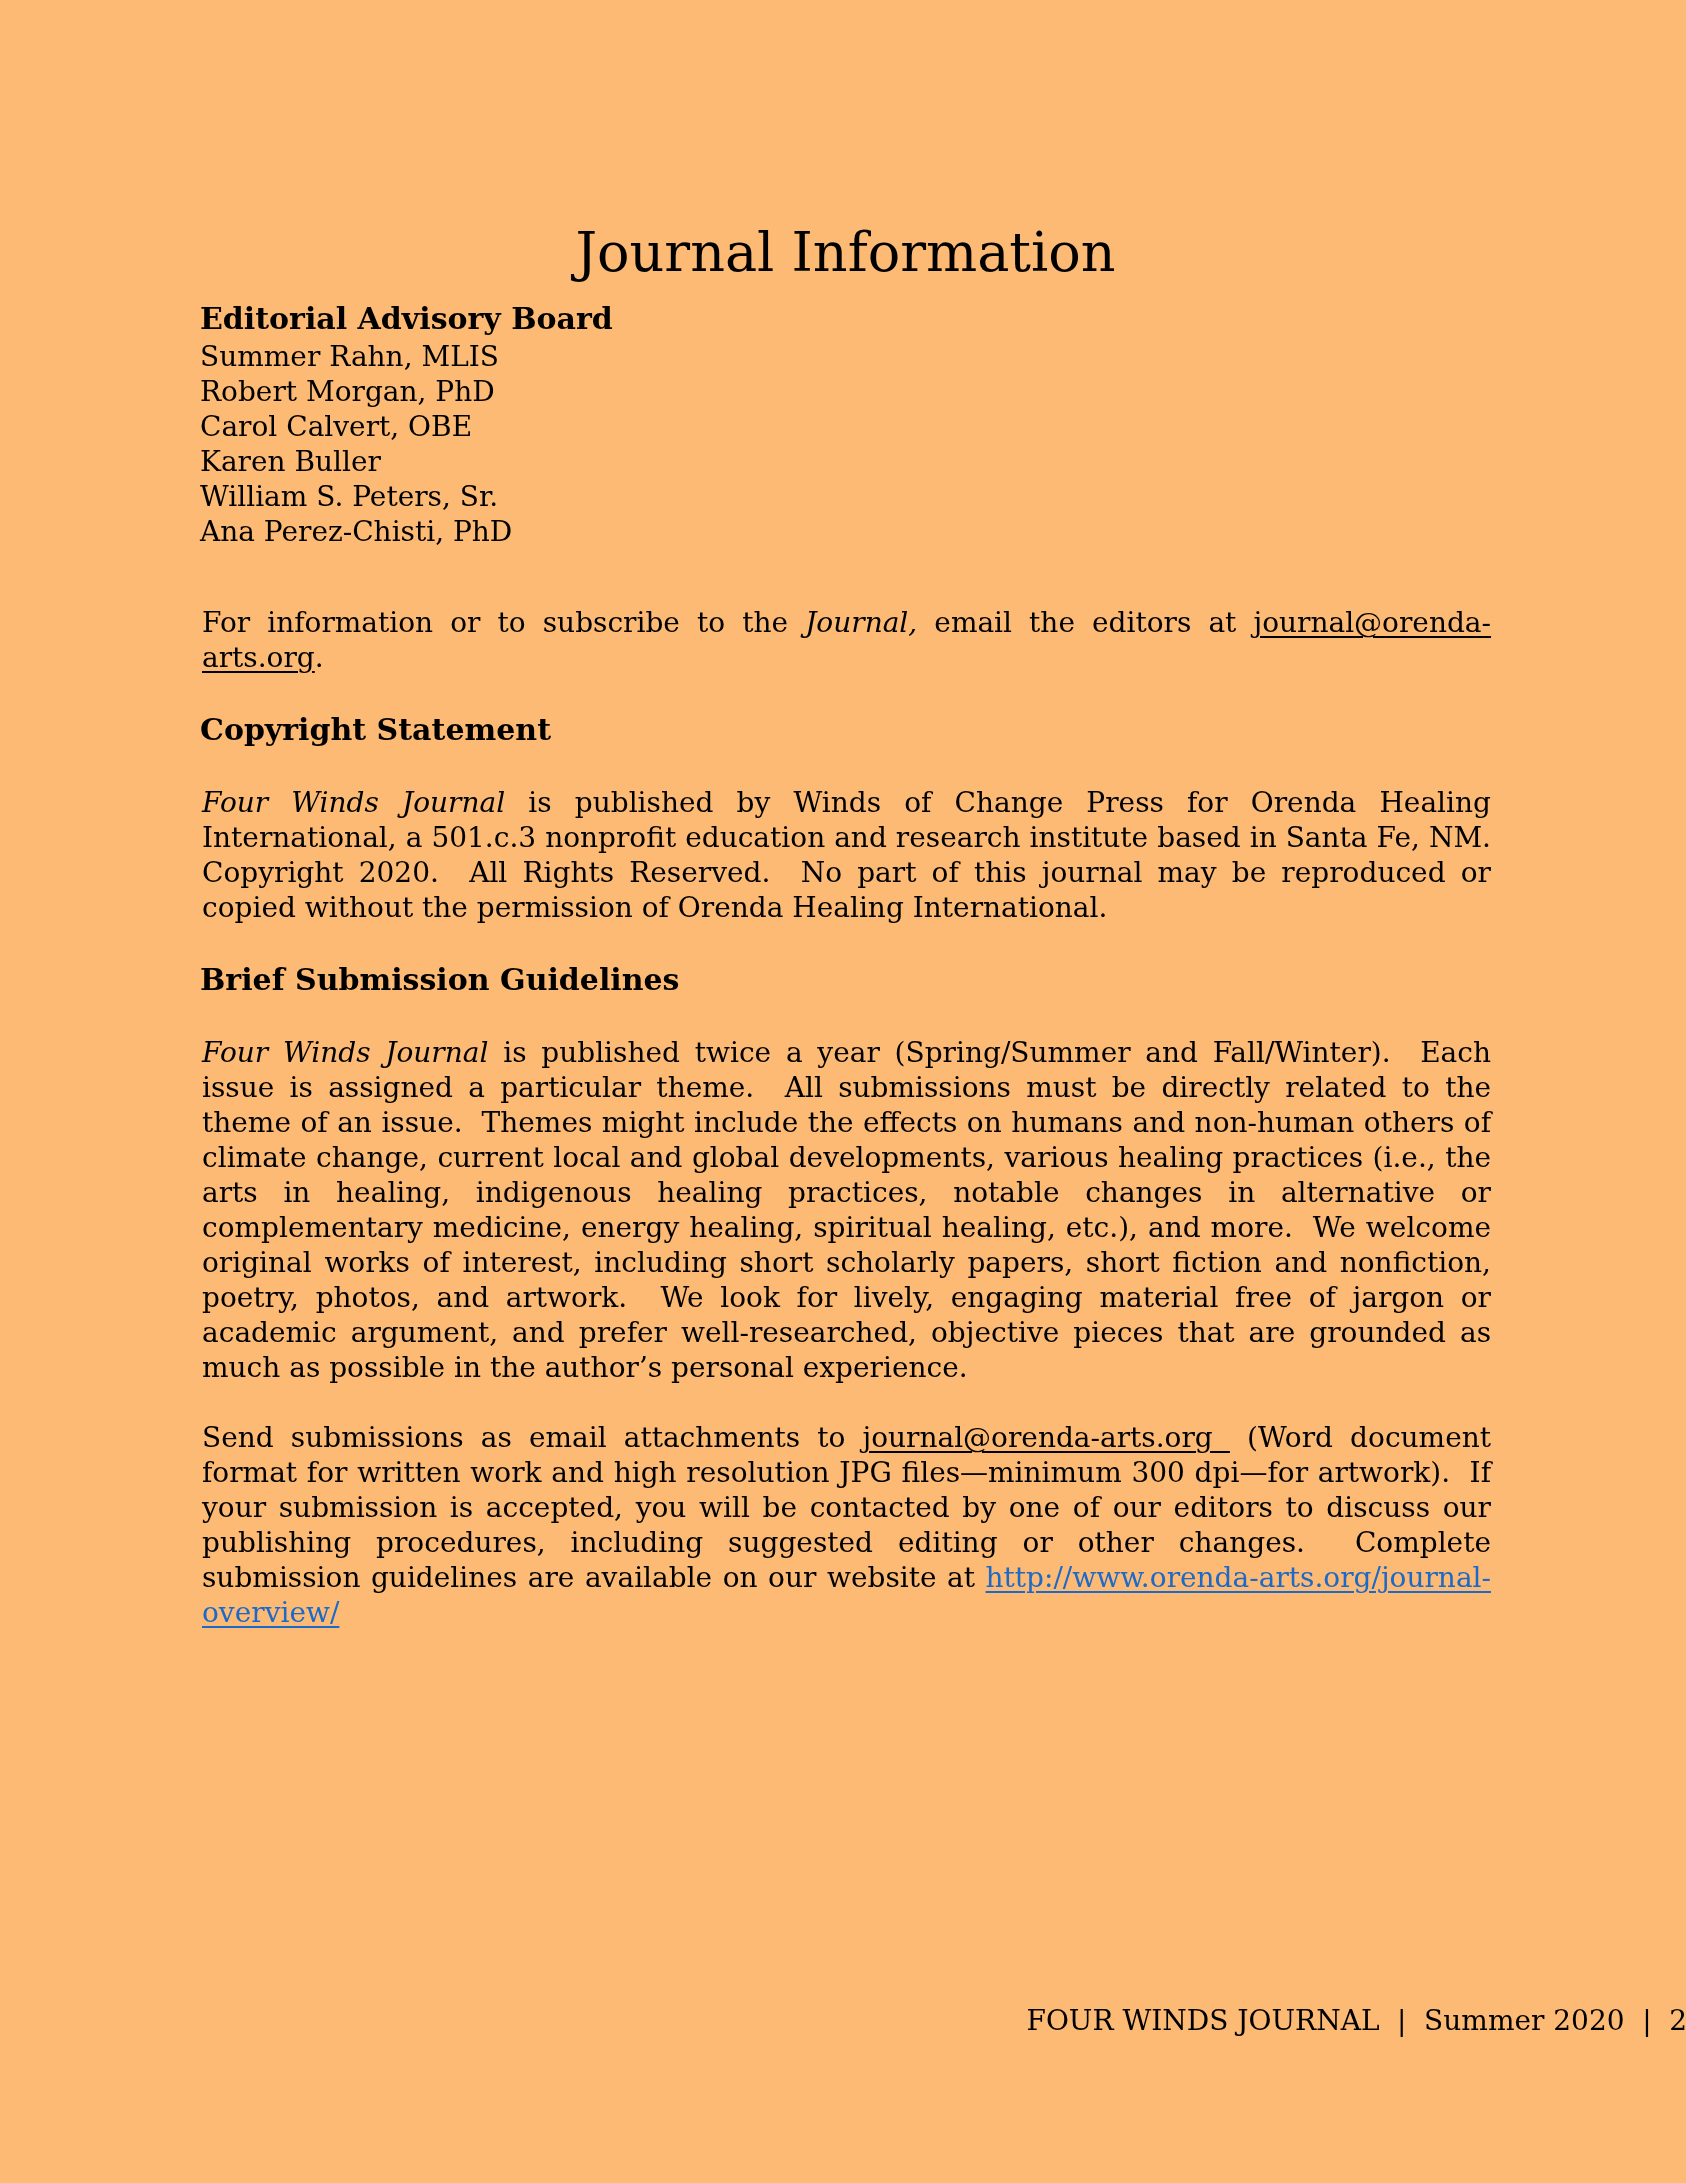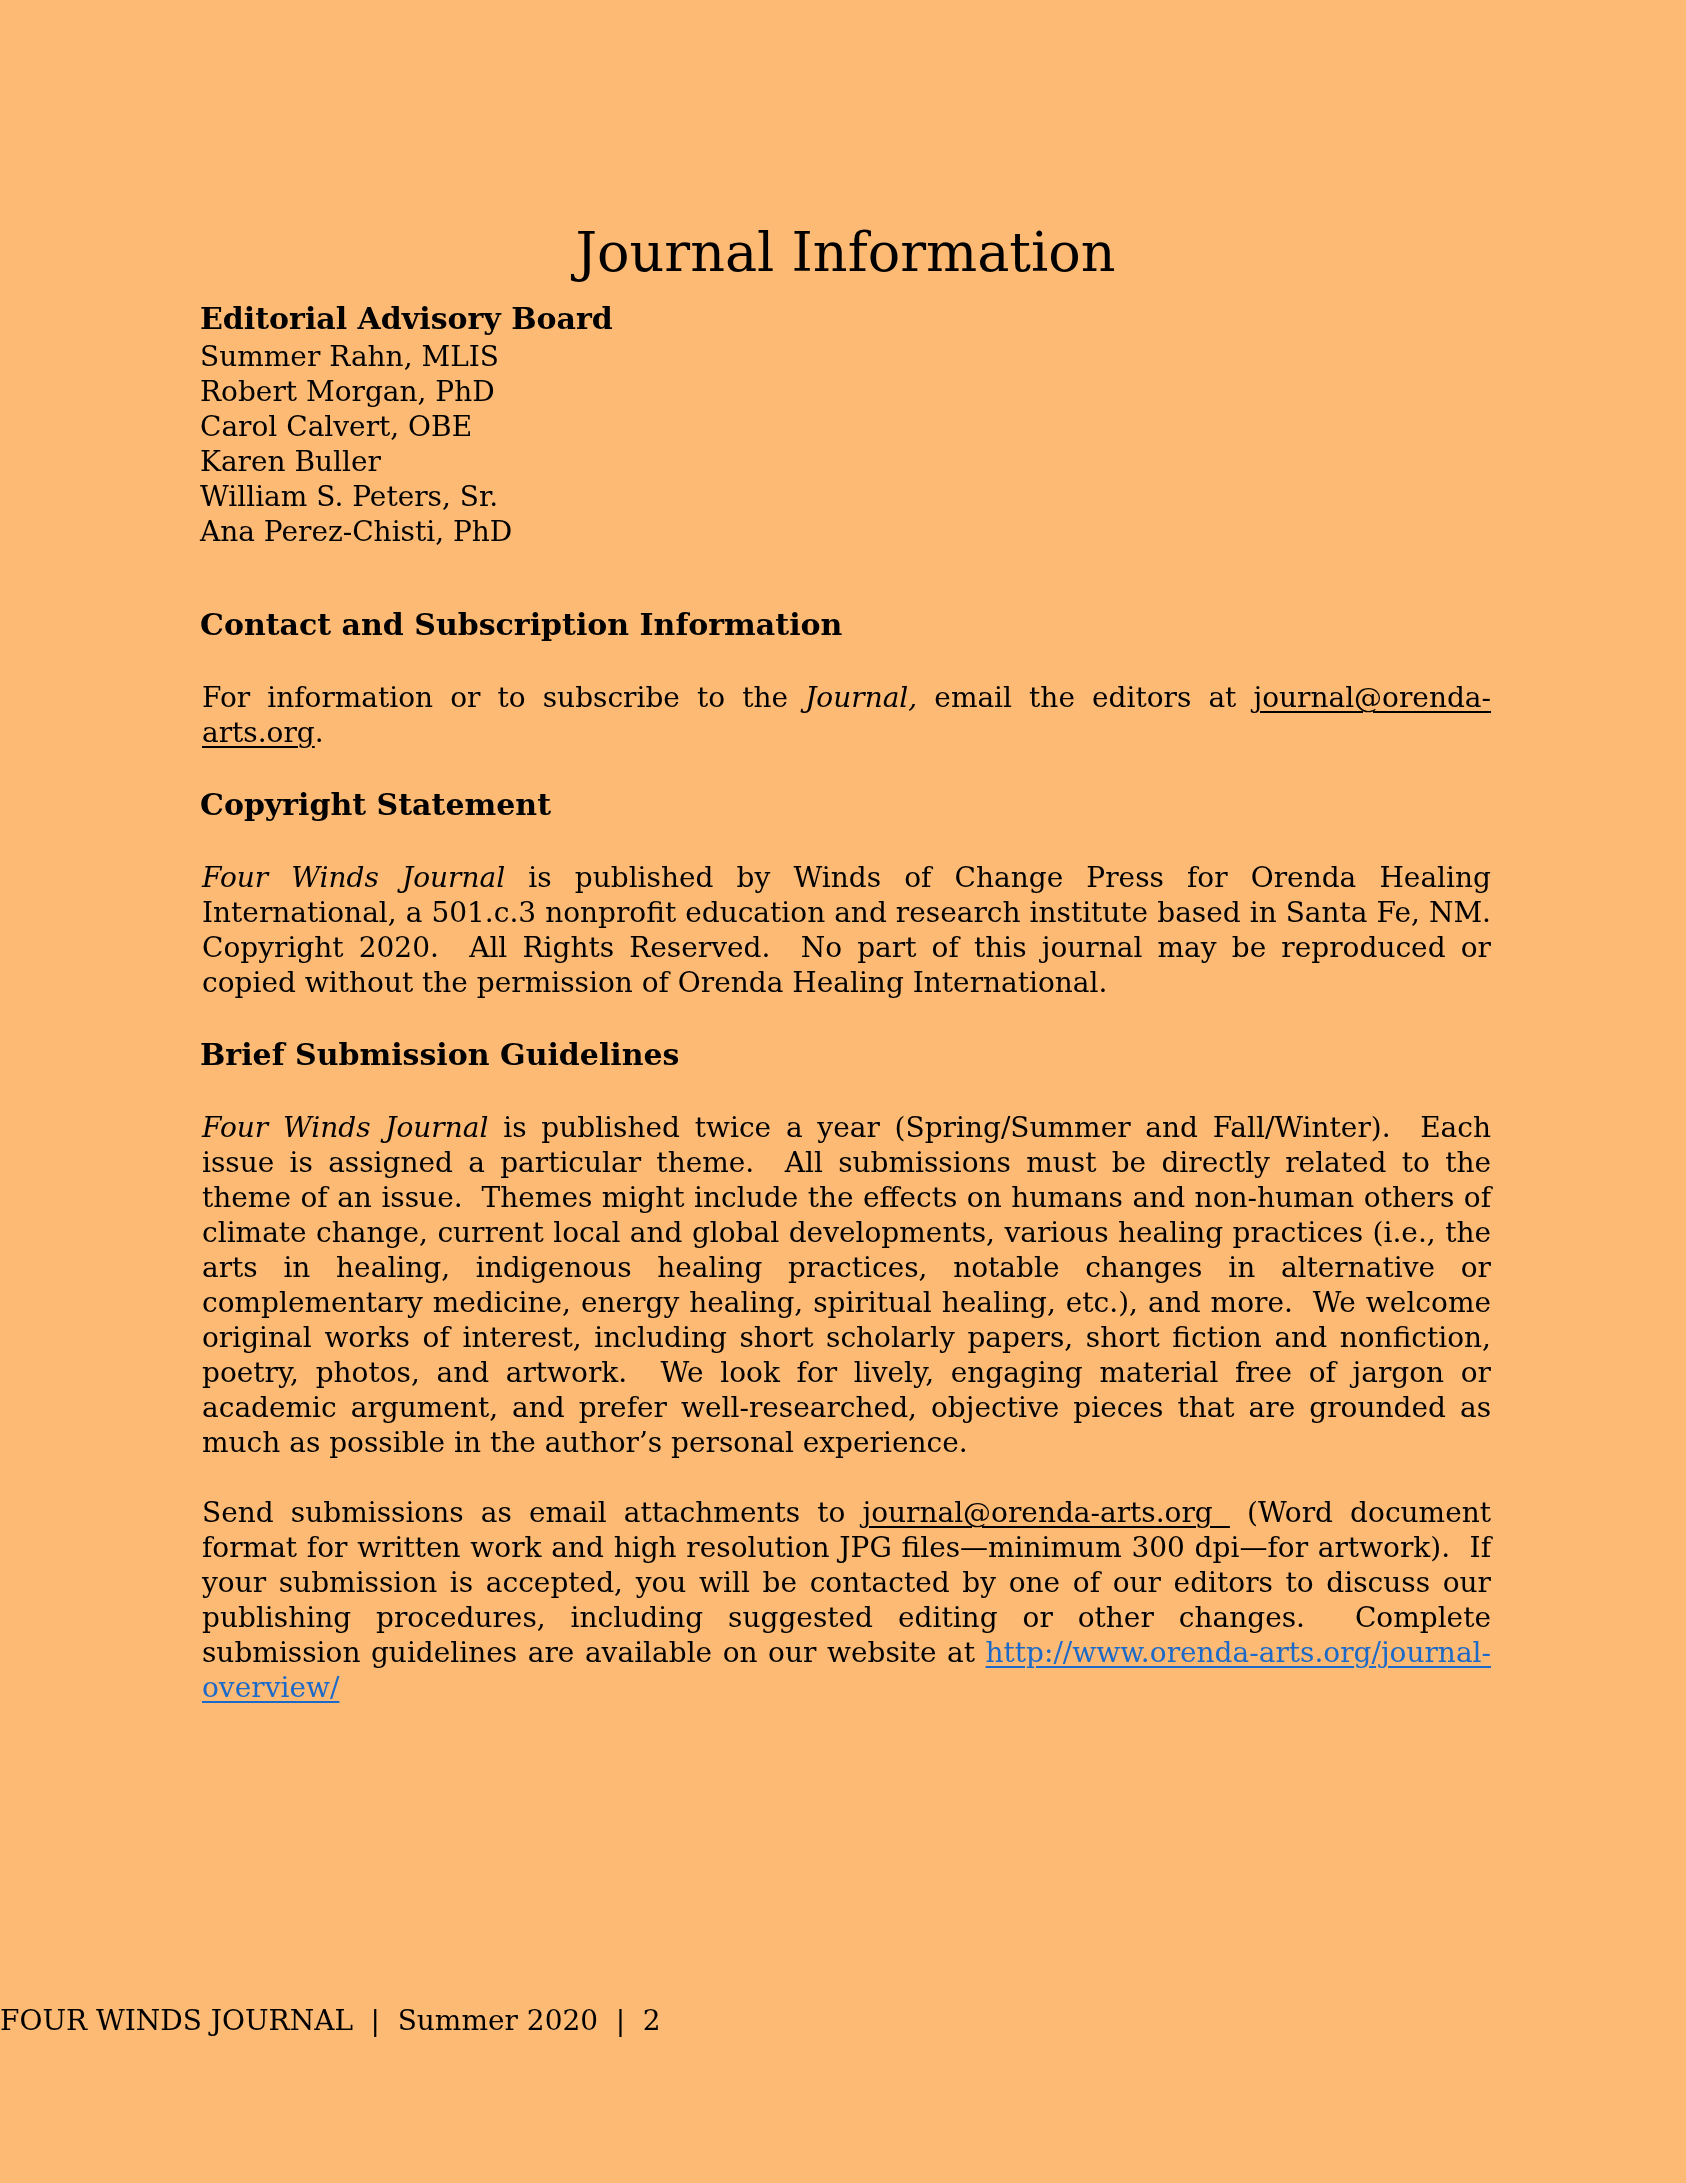--- a/index.html
+++ b/index.html
@@ -55,21 +55,21 @@
   a.run-email-link { color: inherit; }
   a.run-url-link   { color: #1B69C8; }
 
   .run-italic { font-style: italic; }
 
   .footer {
     position: absolute;
     top: 2003px;
     left: 0;
     width: 100%;
-    text-align: left;
+    text-align: right;
     font-size: 28px;
     line-height: 35px;
   }
   .footer .sep { margin: 0 17.6px; }
 </style>
 </head>
 <body>
 
 <div class="page">
 
@@ -83,21 +83,20 @@
         <div class="line">Robert Morgan, PhD</div>
         <div class="line">Carol Calvert, OBE</div>
         <div class="line">Karen Buller</div>
         <div class="line">William S. Peters, Sr.</div>
         <div class="line">Ana Perez-Chisti, PhD</div>
       </div>
   </section>
 
   <div id="sections">
       <section>
-        <div class="h line">Contact and Subscription Information</div>
         <p class="para"><span class="run-normal">For information or to subscribe to the </span><span class="run-italic">Journal,</span><span class="run-normal"> email the editors at </span><a class="run-email-link">journal@orenda-arts.org</a><span class="run-normal">.</span></p>
       </section>
       <section>
         <div class="h line">Copyright Statement</div>
         <p class="para"><span class="run-italic">Four Winds Journal</span><span class="run-normal"> is published by Winds of Change Press for Orenda Healing International, a 501.c.3 nonprofit education and research institute based in Santa Fe, NM.  Copyright 2020.  All Rights Reserved.  No part of this journal may be reproduced or copied without the permission of Orenda Healing International.</span></p>
       </section>
       <section>
         <div class="h line">Brief Submission Guidelines</div>
         <p class="para"><span class="run-italic">Four Winds Journal</span><span class="run-normal"> is published twice a year (Spring/Summer and Fall/Winter).  Each issue is assigned a particular theme.  All submissions must be directly related to the theme of an issue.  Themes might include the effects on humans and non-human others of climate change, current local and global developments, various healing practices (i.e., the arts in healing, indigenous healing practices, notable changes in alternative or complementary medicine, energy healing, spiritual healing, etc.), and more.  We welcome original works of interest, including short scholarly papers, short fiction and nonfiction, poetry, photos, and artwork.  We look for lively, engaging material free of jargon or academic argument, and prefer well-researched, objective pieces that are grounded as much as possible in the author’s personal experience.</span></p>
         <p class="para"><span class="run-normal">Send submissions as email attachments to </span><a class="run-email-link">journal@orenda-arts.org </a><span class="run-normal"> (Word document format for written work and high resolution JPG files—minimum 300 dpi—for artwork).  If your submission is accepted, you will be contacted by one of our editors to discuss our publishing procedures, including suggested editing or other changes.  Complete submission guidelines are available on our website at </span><a class="run-url-link">http://www.orenda-arts.org/journal-overview/</a></p>

